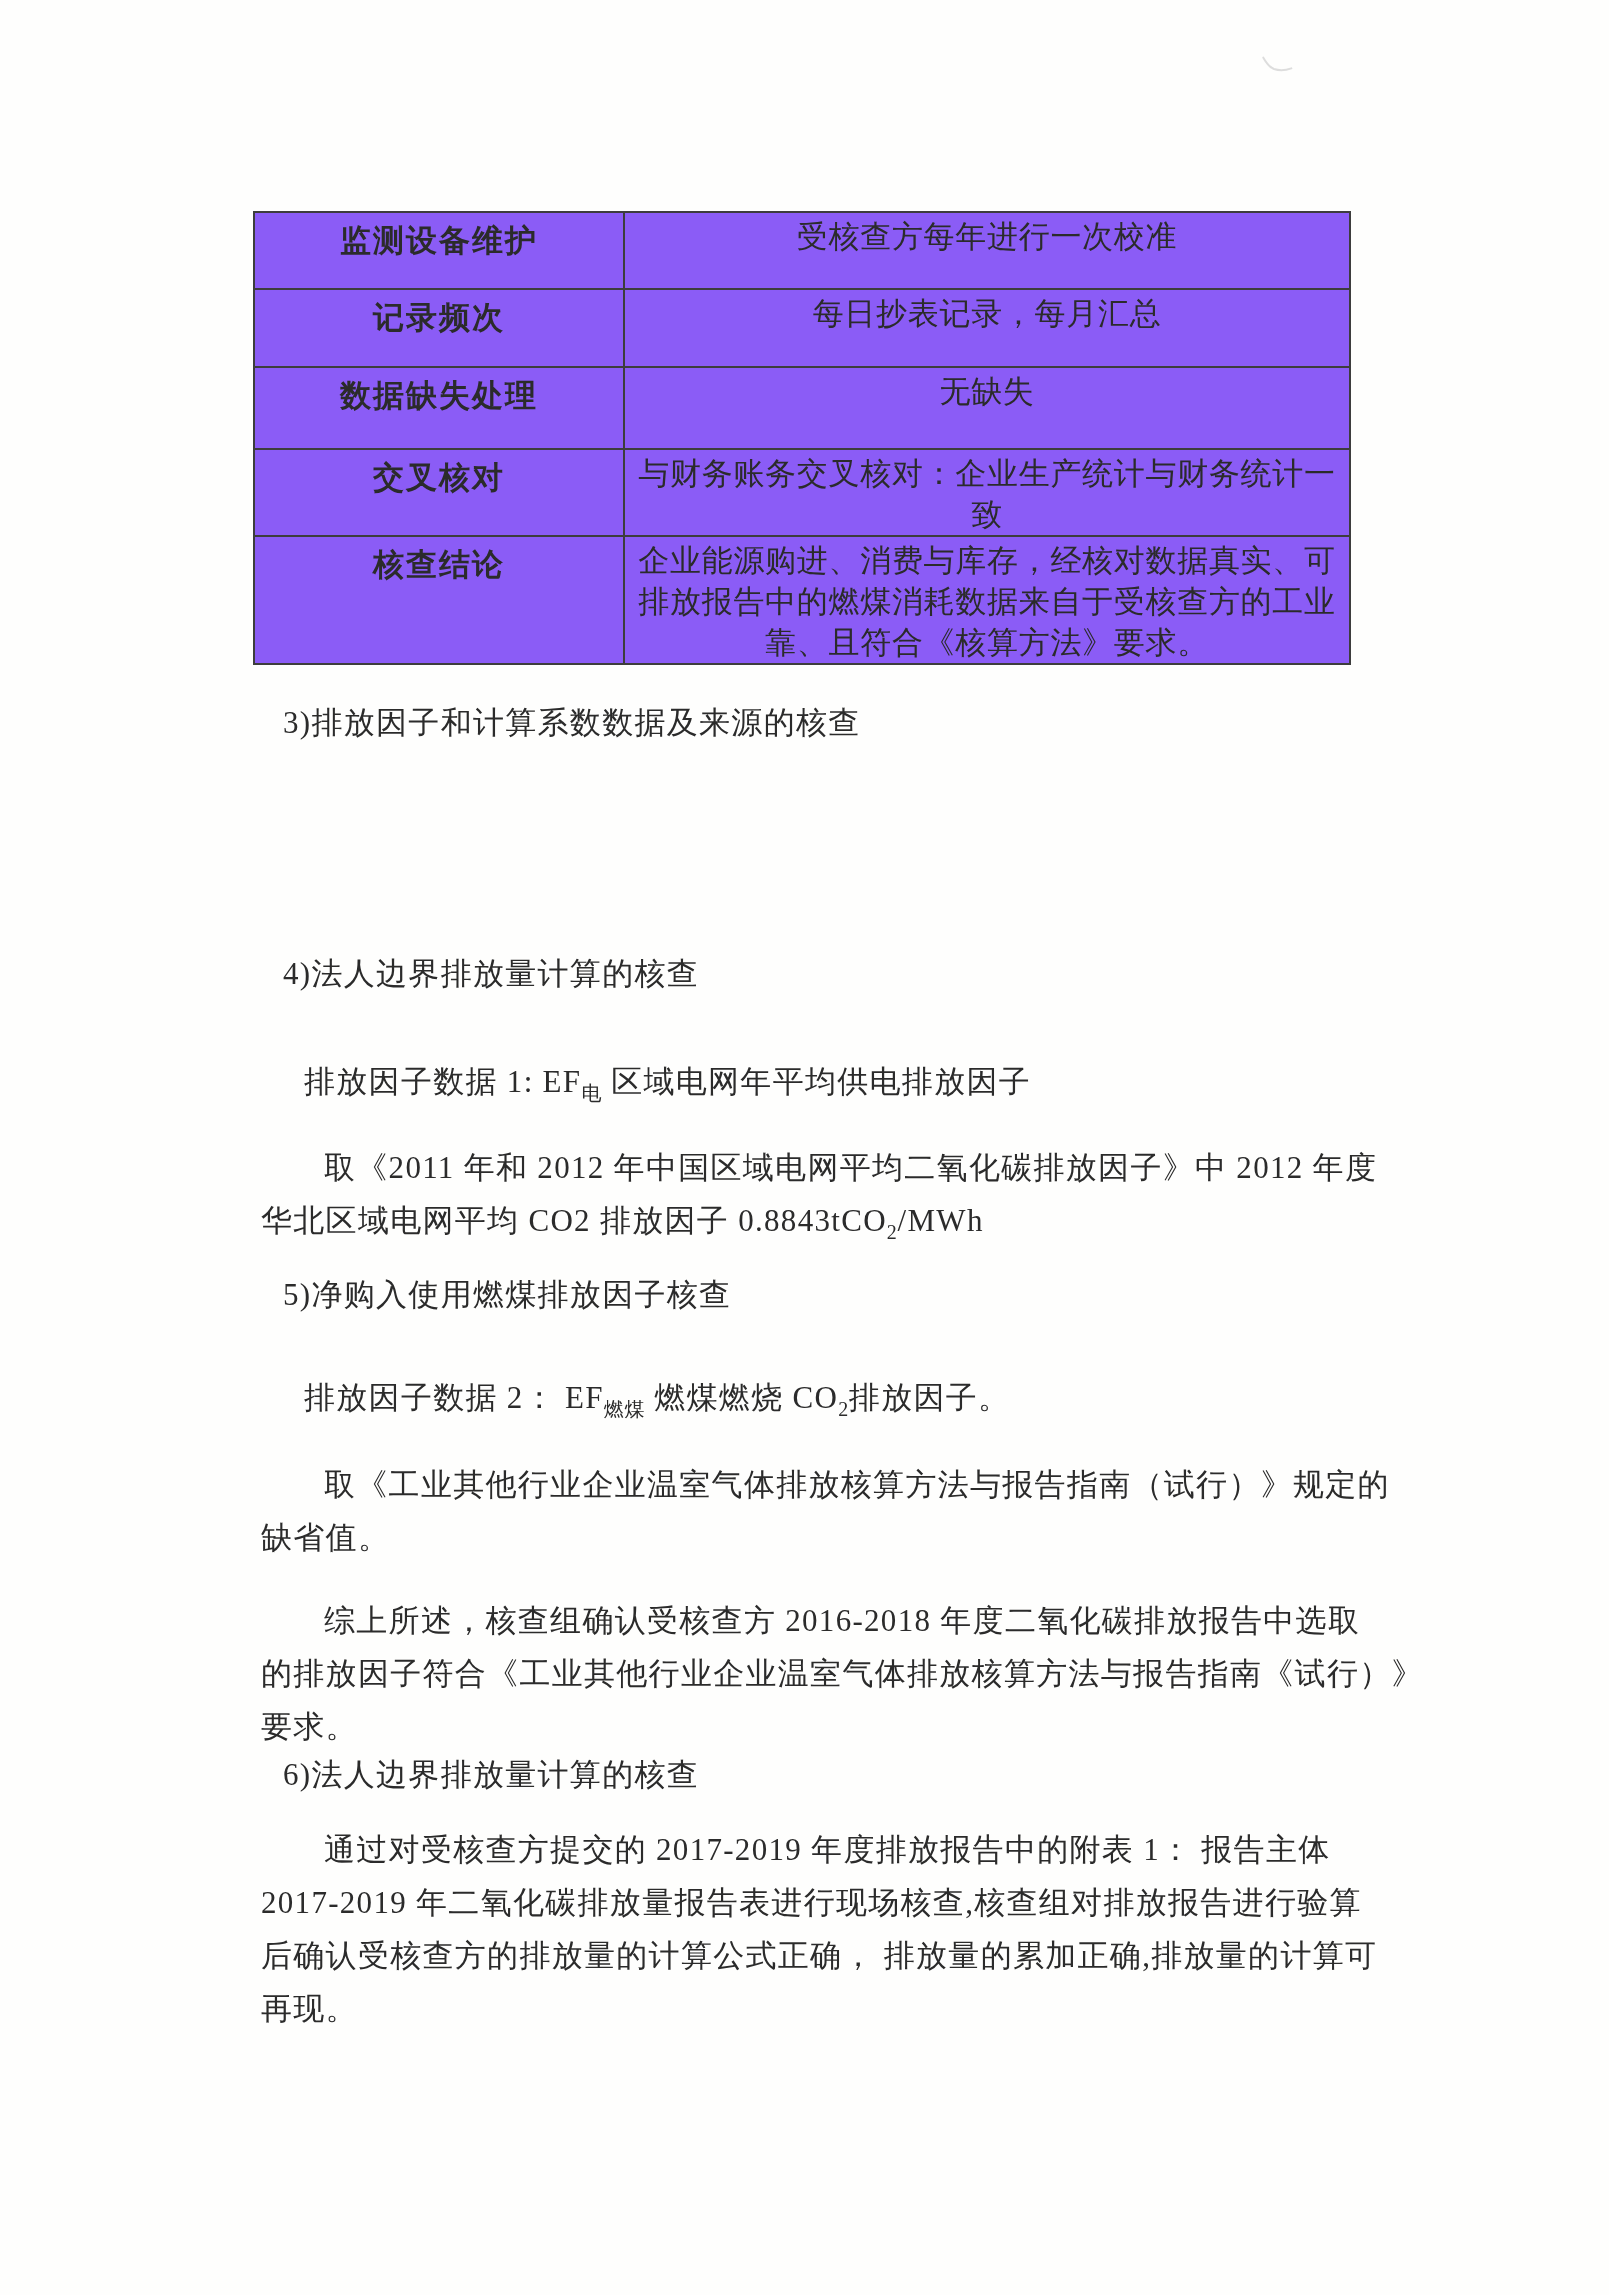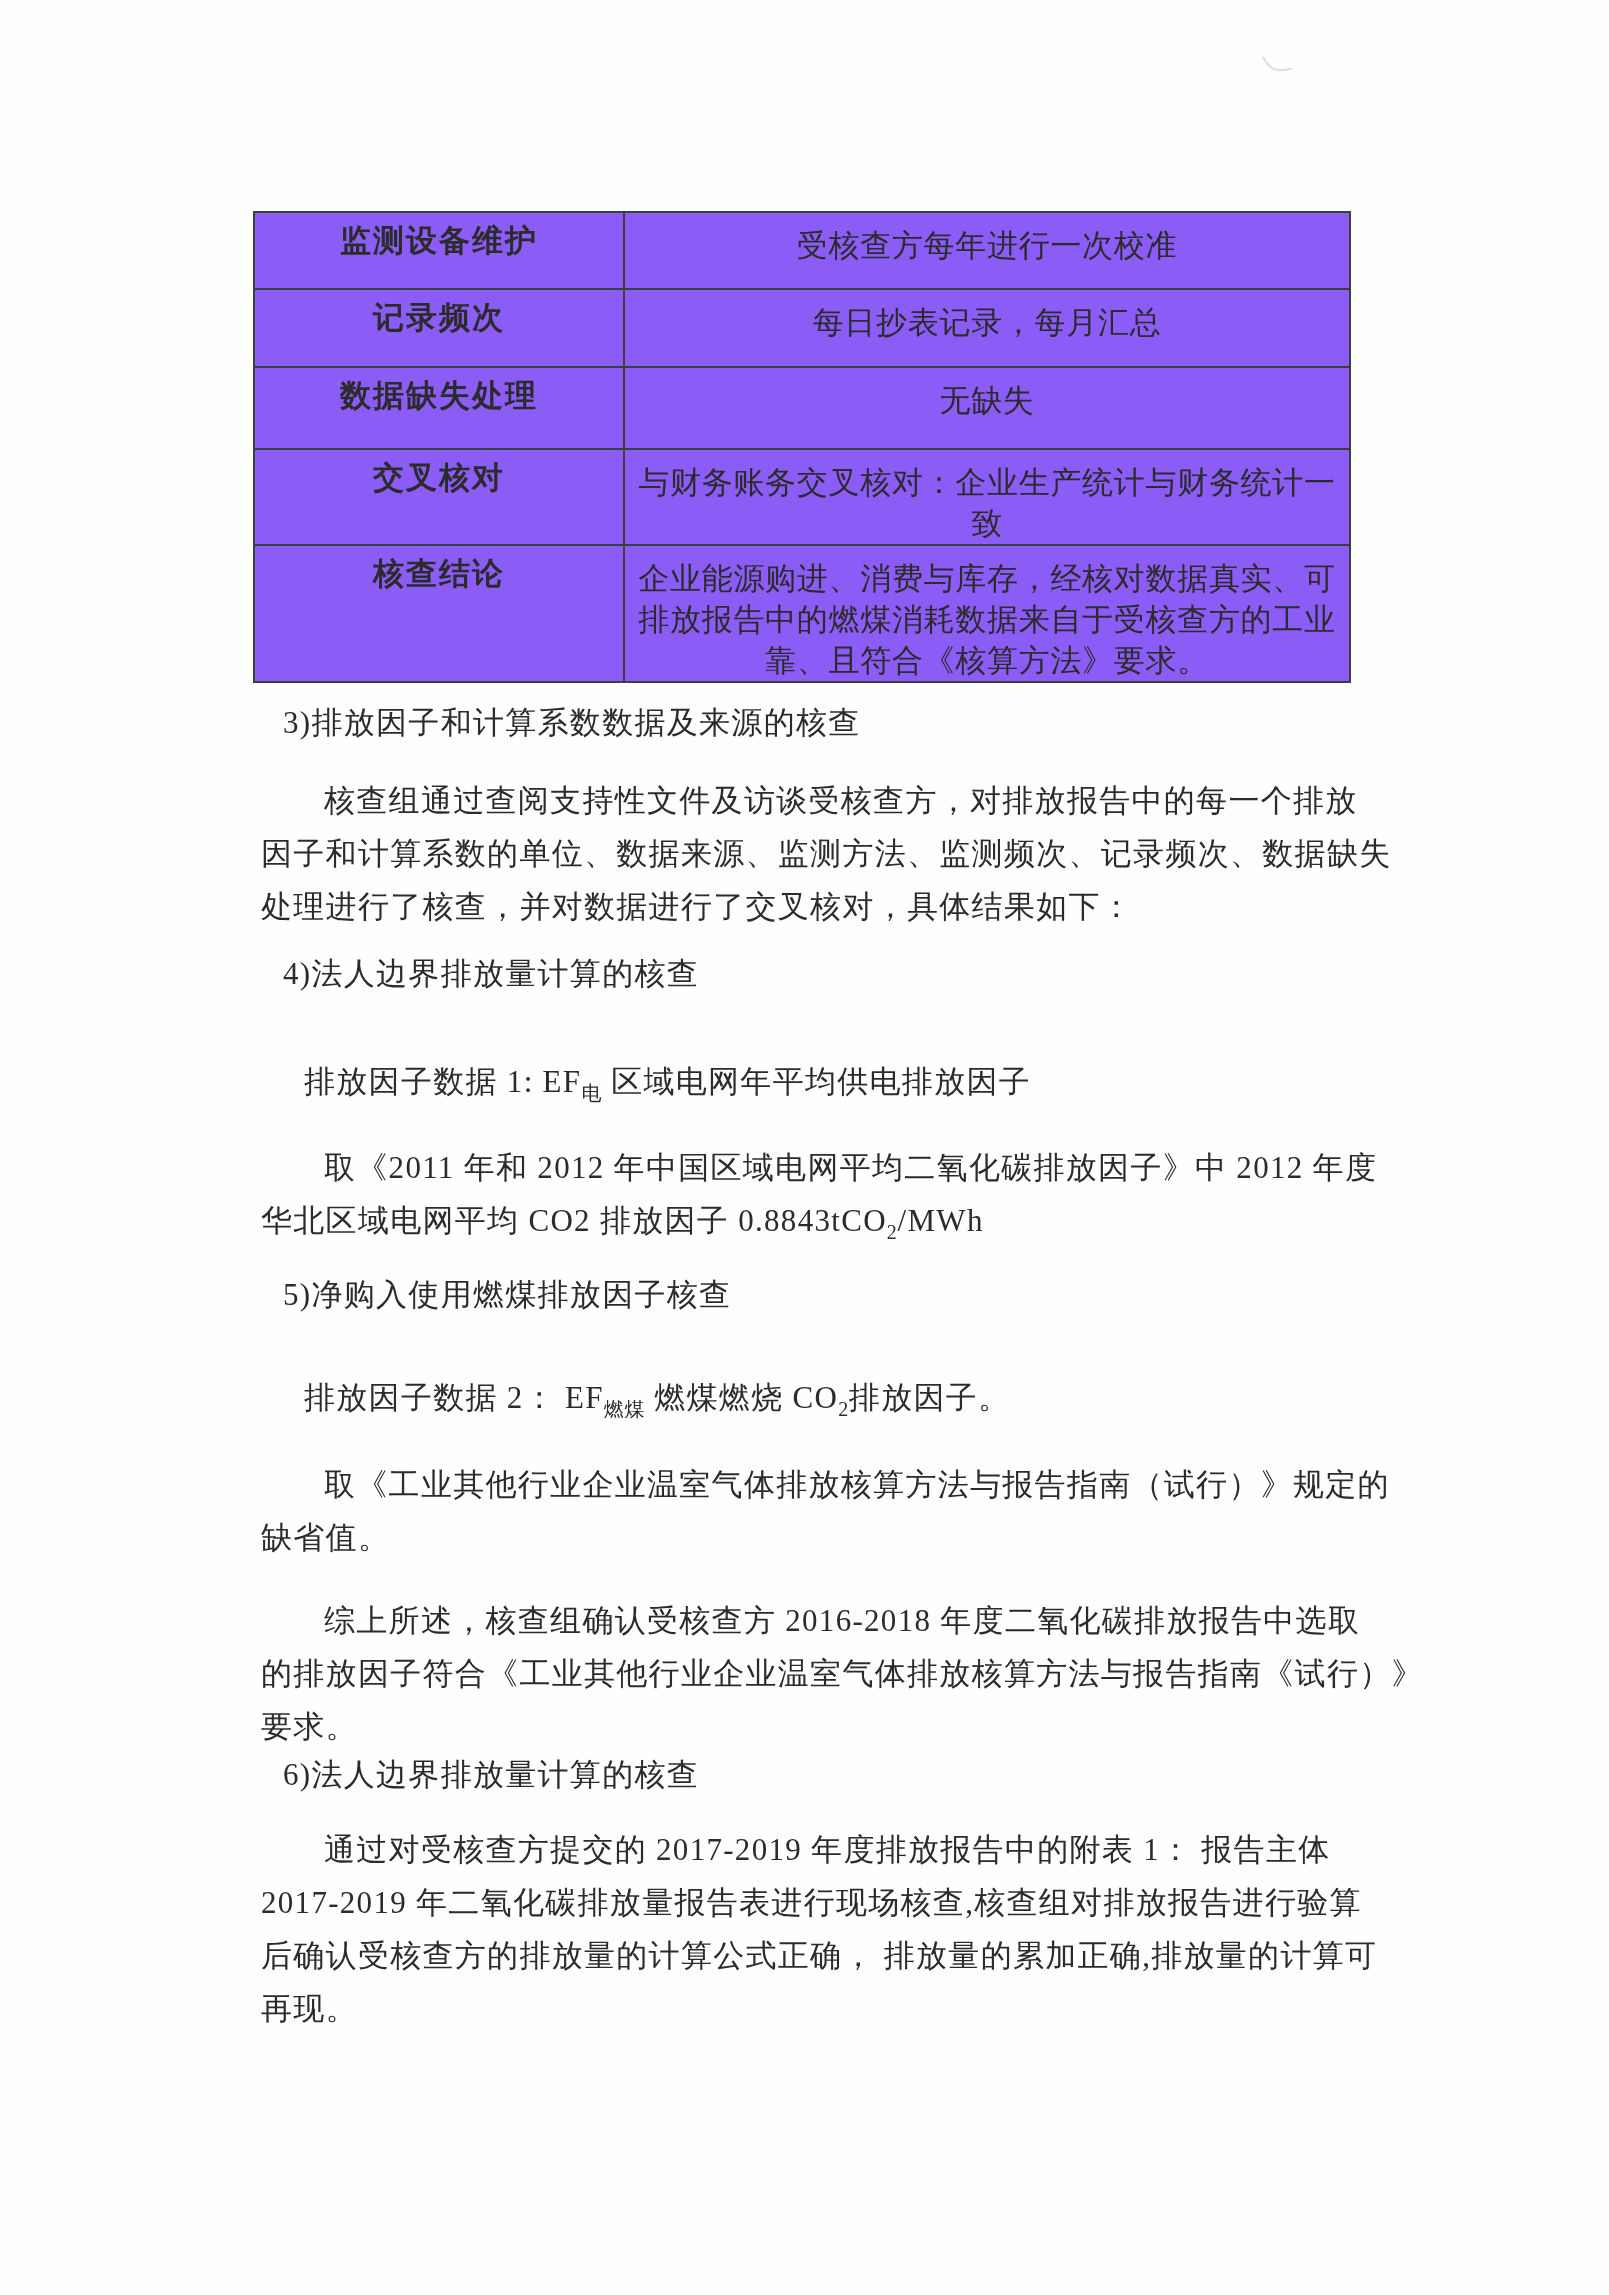--- a/index.html
+++ b/index.html
@@ -52,21 +52,20 @@
     letter-spacing: 2px;
     color: #2b2b2b;
   }
   .t-value {
     flex: 1 1 auto;
     text-align: center;
     padding-top: 3px;
     font-size: 31px;
     letter-spacing: 0.7px;
     color: #2b2b2b;
-    margin-top: 9px;
   }
   .t-line {
     line-height: 41px;
     white-space: nowrap;
   }
   
   .heading {
     position: absolute;
     left: 283px;
     font-size: 31px;
@@ -145,25 +144,20 @@
         <div class="t-line">靠、且符合《核算方法》要求。</div>
       </div>
     </div>
 
   </div>
 
   <div class="heading" style="top:703px">
     <span>3)</span><span class="h-title">排放因子和计算系数数据及来源的核查</span>
   </div>
 
-  <div class="block" style="top:774px">
-    <div class="line first">核查组通过查阅支持性文件及访谈受核查方，对排放报告中的每一个排放</div>
-    <div class="line">因子和计算系数的单位、数据来源、监测方法、监测频次、记录频次、数据缺失</div>
-    <div class="line">处理进行了核查，并对数据进行了交叉核对，具体结果如下：</div>
-  </div>
 
   <div class="heading" style="top:954px">
     <span>4)</span><span class="h-title">法人边界排放量计算的核查</span>
   </div>
 
   <div class="block ef-block" style="top:1055px">
     <div class="line">
       <span>排放因子数据 1: EF</span><sub>电</sub><span> 区域电网年平均供电排放因子</span>
     </div>
   </div>

